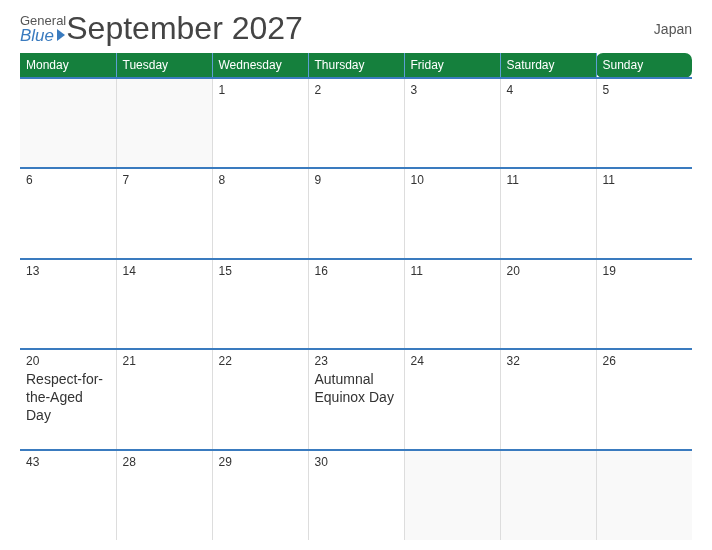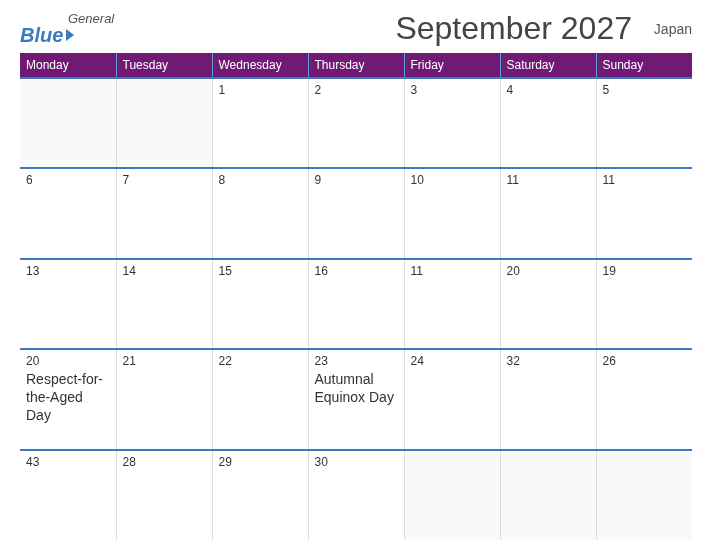--- a/index.html
+++ b/index.html
@@ -23,72 +23,71 @@
     }
 
     .logo {
       display: flex;
       flex-direction: column;
       line-height: 1;
     }
     .logo-general {
       font-size: 13px;
       color: #555;
-      font-style: italic;
-      margin-left: 48px;
     }
     .logo-blue {
-      font-size: 20px;
+      font-size: 17px;
       color: #3a7bbf;
-      font-weight: bold;
+      font-weight: normal;
       font-style: italic;
       display: flex;
       align-items: center;
     }
     .logo-triangle {
       width: 0;
       height: 0;
       border-left: 8px solid #3a7bbf;
       border-top: 6px solid transparent;
       border-bottom: 6px solid transparent;
       margin-left: 3px;
     }
 
     .title {
       font-size: 32px;
       color: #444;
       font-weight: normal;
-      text-align: right;
+      text-align: left;
       flex: 1;
     }
 
     .country {
       font-size: 14px;
       color: #555;
       min-width: 60px;
       text-align: right;
     }
 
     .calendar {
       width: 100%;
       border-collapse: collapse;
       flex: 1;
     }
 
     .calendar thead tr th {
-      background-color: #701a75;
+      background-color: #15803d;
       color: #fff;
       font-size: 12px;
       font-weight: normal;
       padding: 5px 6px;
       text-align: left;
       border-right: 1px solid #5c9fd4;
     }
     .calendar thead tr th:last-child {
       border-right: none;
+      border-radius: 7px;
     }
 
     .calendar tbody tr {
       border-top: 2px solid #3a7bbf;
     }
 
     .calendar tbody tr td {
       vertical-align: top;
       padding: 4px 6px;
       font-size: 12px;

